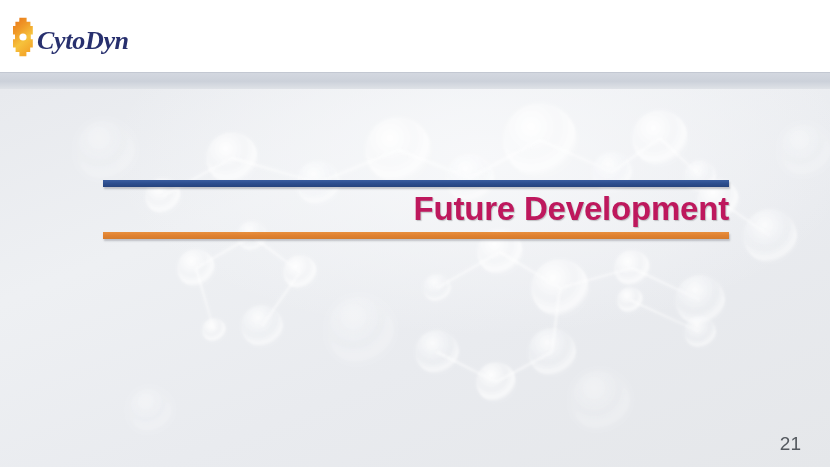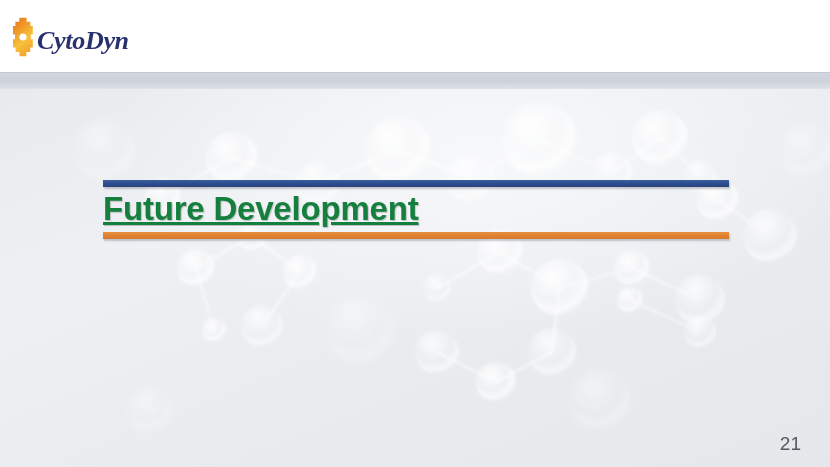--- a/index.html
+++ b/index.html
@@ -123,29 +123,28 @@
     background: linear-gradient(180deg, #e8903f 0%, #e08130 50%, #d47b2c 100%);
     box-shadow: 1px 2px 2px rgba(90,95,105,0.33);
   }
   .slide-title {
     position: absolute;
     left: 0;
     top: 6px;
     width: 626px;
     height: 46px;
     line-height: 46px;
-    text-align: left;
+    text-align: right;
     font-family: "Liberation Sans", sans-serif;
     font-weight: bold;
     font-size: 33px;
     letter-spacing: -0.2px;
-    color: #15803d;
+    color: #be185d;
     text-shadow: 1px 1px 1px rgba(120,120,125,0.42);
     white-space: nowrap;
-    text-decoration: underline;
   }
 
   
   .page-number {
     position: absolute;
     right: 29px;
     bottom: 12px;
     font-family: "Liberation Sans", sans-serif;
     font-size: 19px;
     color: #54595f;

